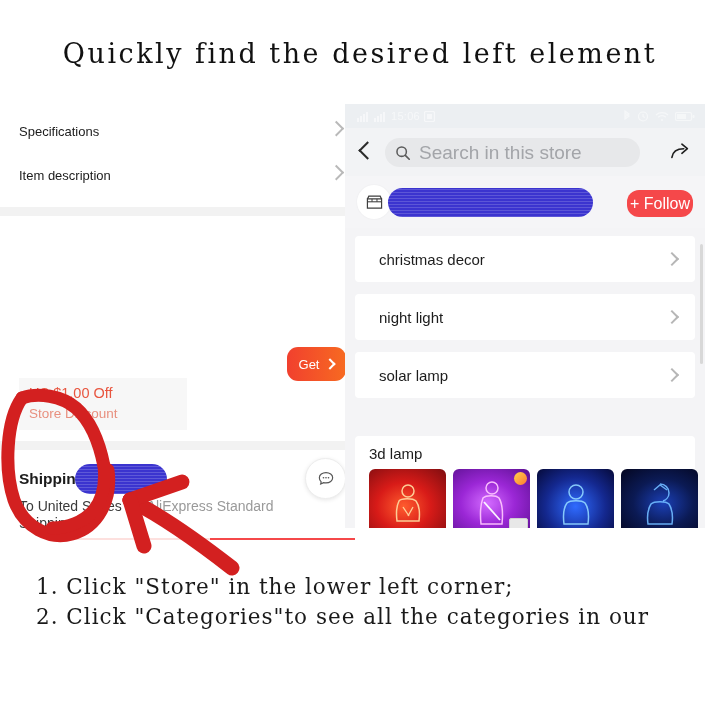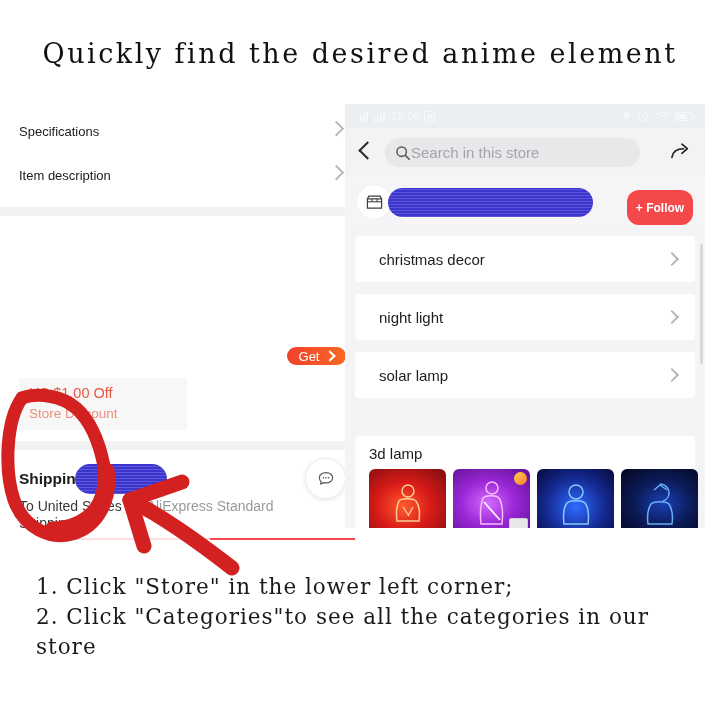--- a/index.html
+++ b/index.html
@@ -45,21 +45,21 @@
   }
   .hairline{position:absolute;left:0;width:355px;height:1px;background:#eeeeee;}
   .gapbar{position:absolute;left:0;width:355px;background:#f2f2f2;}
 
   
   .disc-title{
     position:absolute;left:19px;top:243px;font-size:16px;color:#1b1b1b;
   }
   .get-pill{
     position:absolute;left:287px;top:241px;
-    width:59px;height:18px;border-radius:11px;
+    width:59px;height:34px;border-radius:11px;
     background:linear-gradient(90deg,#f1402e 0%,#f76a21 100%);
     color:#fff;font-size:13px;
     display:flex;align-items:center;justify-content:center;
     gap:6px;
     text-align:right;
   }
   .get-pill .gchev{
     width:6px;height:6px;border-right:2px solid #fff;border-top:2px solid #fff;
     rotate:45deg;margin-left:1px;margin-top:0px;
   }
@@ -122,41 +122,41 @@
 
   .searchrow{position:absolute;left:0;top:24px;width:360px;height:48px;background:#f2f3f5;}
   .back-chev{
     position:absolute;left:16px;top:16px;width:11px;height:11px;
     border-left:2.4px solid #2a2a2a;border-bottom:2.4px solid #2a2a2a;rotate:45deg;
   }
   .searchbox{
     position:absolute;left:40px;top:10px;width:255px;height:29px;border-radius:15px;
     background:#e7e8ea;display:flex;align-items:center;
   }
-  .searchbox .ph{margin-left:0;font-size:15px;color:#a3a5a9;}
+  .searchbox .ph{margin-left:8px;font-size:19px;color:#a3a5a9;}
   .share-ico{position:absolute;right:13px;top:13px;}
 
   .storerow{position:absolute;left:0;top:72px;width:360px;height:52px;background:#f5f5f7;}
   .store-avatar{
     position:absolute;left:12px;top:9px;width:34px;height:34px;border-radius:50%;
     background:#fff;display:flex;align-items:center;justify-content:center;
     box-shadow:0 0 2px rgba(0,0,0,.06);
   }
   .name-redact{
     position:absolute;left:43px;top:12px;width:205px;height:29px;border-radius:15px;
     background:#3b34cf;
   }
   .name-redact::after{
     content:"";position:absolute;inset:0;border-radius:15px;
     background:repeating-linear-gradient(0deg,rgba(255,255,255,.17) 0 1px,rgba(0,0,0,0) 1px 3px);
   }
   .follow-pill{
-    position:absolute;right:12px;top:14px;width:66px;height:35px;border-radius:12px;
-    background:#f5484a;color:#fff;font-size:12px;
-    display:flex;align-items:center;justify-content:center;font-weight:bold;
+    position:absolute;right:12px;top:14px;width:66px;height:27px;border-radius:12px;
+    background:#f5484a;color:#fff;font-size:16px;
+    display:flex;align-items:center;justify-content:center;
   }
 
   .cat-item{
     position:absolute;left:10px;width:340px;height:46px;background:#fff;border-radius:4px;
     display:flex;align-items:center;
   }
   .cat-item .clabel{margin-left:24px;font-size:15px;color:#1d1d1d;}
   .cat-chev{
     position:absolute;right:18px;top:50%;width:8px;height:8px;
     border-right:2px solid #b6b6b6;border-top:2px solid #b6b6b6;rotate:45deg;margin-top:-5px;
@@ -200,21 +200,21 @@
     line-height:30px;
     color:#1a1a1a;
     letter-spacing:1px;
   }
 </style>
 </head>
 <body>
 
 <div id="root">
 
-  <div class="headline">Quickly find the desired anime element</div>
+  <div class="headline">Quickly find the desired left element</div>
 
   <div class="left-shot">
 
     <div class="row-item" style="top:0px;">
       <span class="label">Specifications</span>
       <span class="chev"></span>
     </div>
     <div class="hairline" style="top:50px;"></div>
 
     <div class="row-item" style="top:44px;">
@@ -393,16 +393,15 @@
 
     <path d="M232 568 C196 540 162 516 130 500" fill="none" stroke="#d32020" stroke-width="15" stroke-linecap="round"></path>
 
     <path d="M130 500 L182 482" fill="none" stroke="#d32020" stroke-width="15" stroke-linecap="round"></path>
     <path d="M130 500 L144 546" fill="none" stroke="#d32020" stroke-width="15" stroke-linecap="round"></path>
   </svg>
 
   <div class="instr">
     <div>1. Click "Store" in the lower left corner;</div>
     <div>2. Click "Categories"to see all the categories in our</div>
-    <div>store</div>
   </div>
 
 </div>
 
 </body></html>

